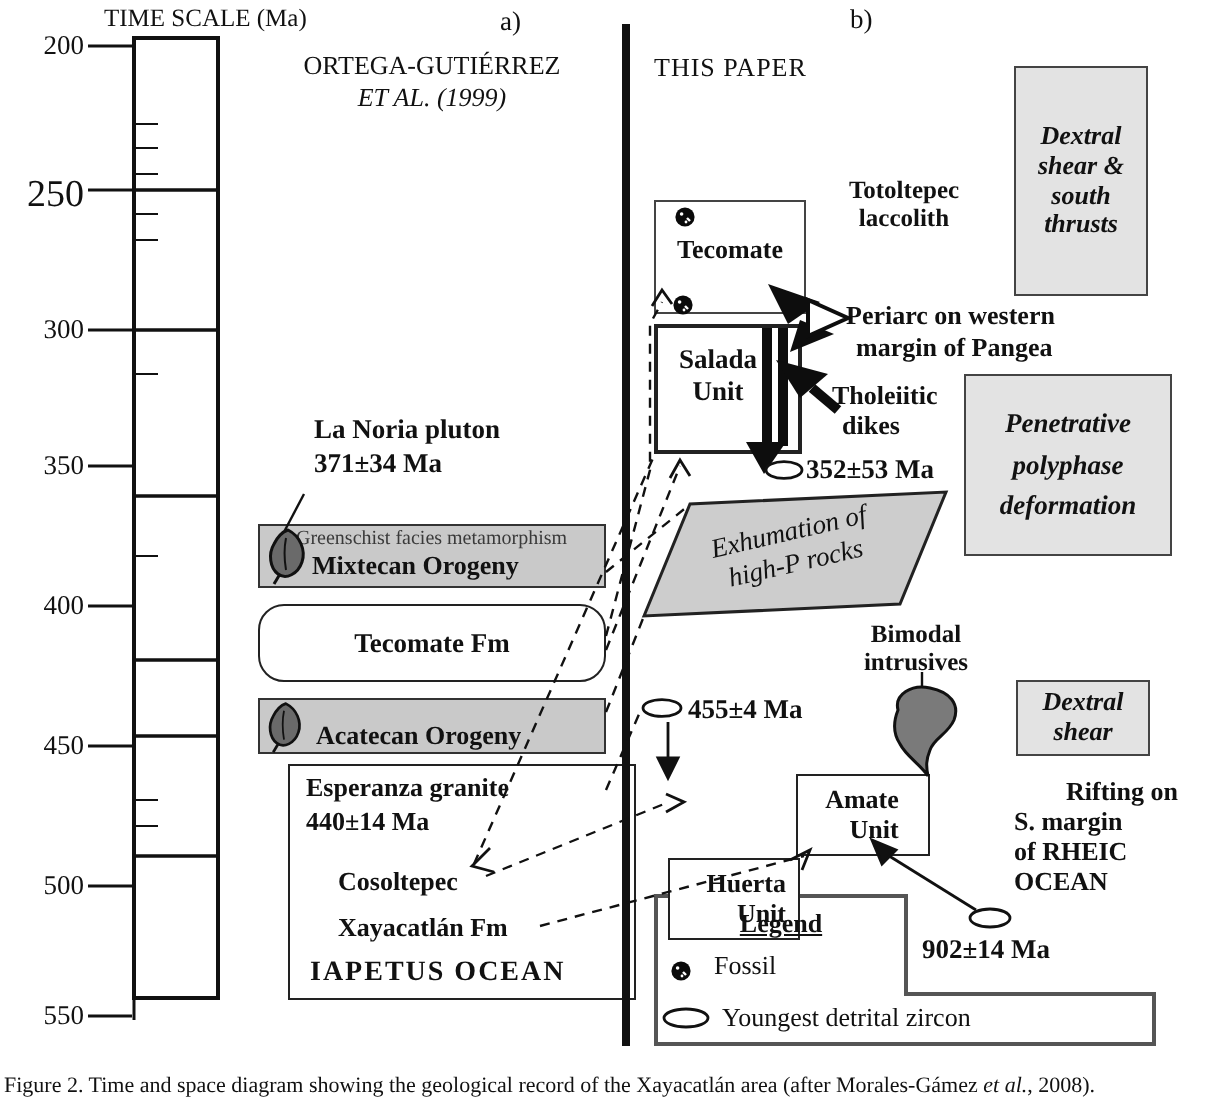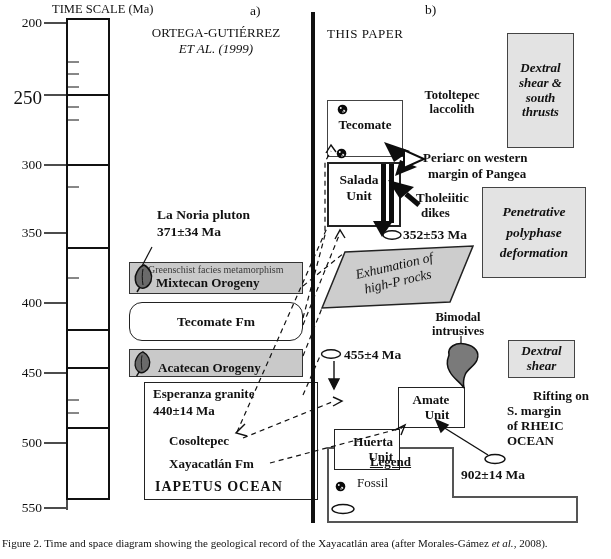--- a/index.html
+++ b/index.html
@@ -189,20 +189,21 @@
   <div class="t b c" style="left:328px;top:455px;width:125px;font-size:13px;text-decoration:underline;z-index:2;">Legend</div>
   <span class="icon" style="left:335px;top:478px;">
     <svg width="11" height="11" viewBox="0 0 11 11">
         <circle cx="5.5" cy="5.5" r="4.8" fill="#0a0a0a"></circle>
         <circle cx="3.8" cy="4" r="0.9" fill="#fff"></circle>
         <path d="M6.5 6 L8 7.5" stroke="#fff" stroke-width="1.2"></path>
         <circle cx="6" cy="8" r="0.7" fill="#fff"></circle>
       </svg>
   </span>
   <div class="t" style="left:357px;top:476px;font-size:13px;z-index:2;">Fossil</div>
+  <div class="t" style="left:361px;top:502px;font-size:13px;z-index:2;">Youngest detrital zircon</div>
 
   <div class="t" style="left:2px;top:537px;width:608px;font-size:11px;white-space:normal;">
     <span>Figure 2. Time and space diagram showing the geological record of the Xayacatlán area (after Morales-Gámez </span><span class="i">et al.</span><span>, 2008).</span>
   </div>
 
   <svg class="layer over" width="611" height="559">
 
     <g stroke="#111" stroke-width="1.5">
       <line x1="44" y1="23" x2="66" y2="23"></line>
         <line x1="44" y1="95" x2="66" y2="95"></line>

